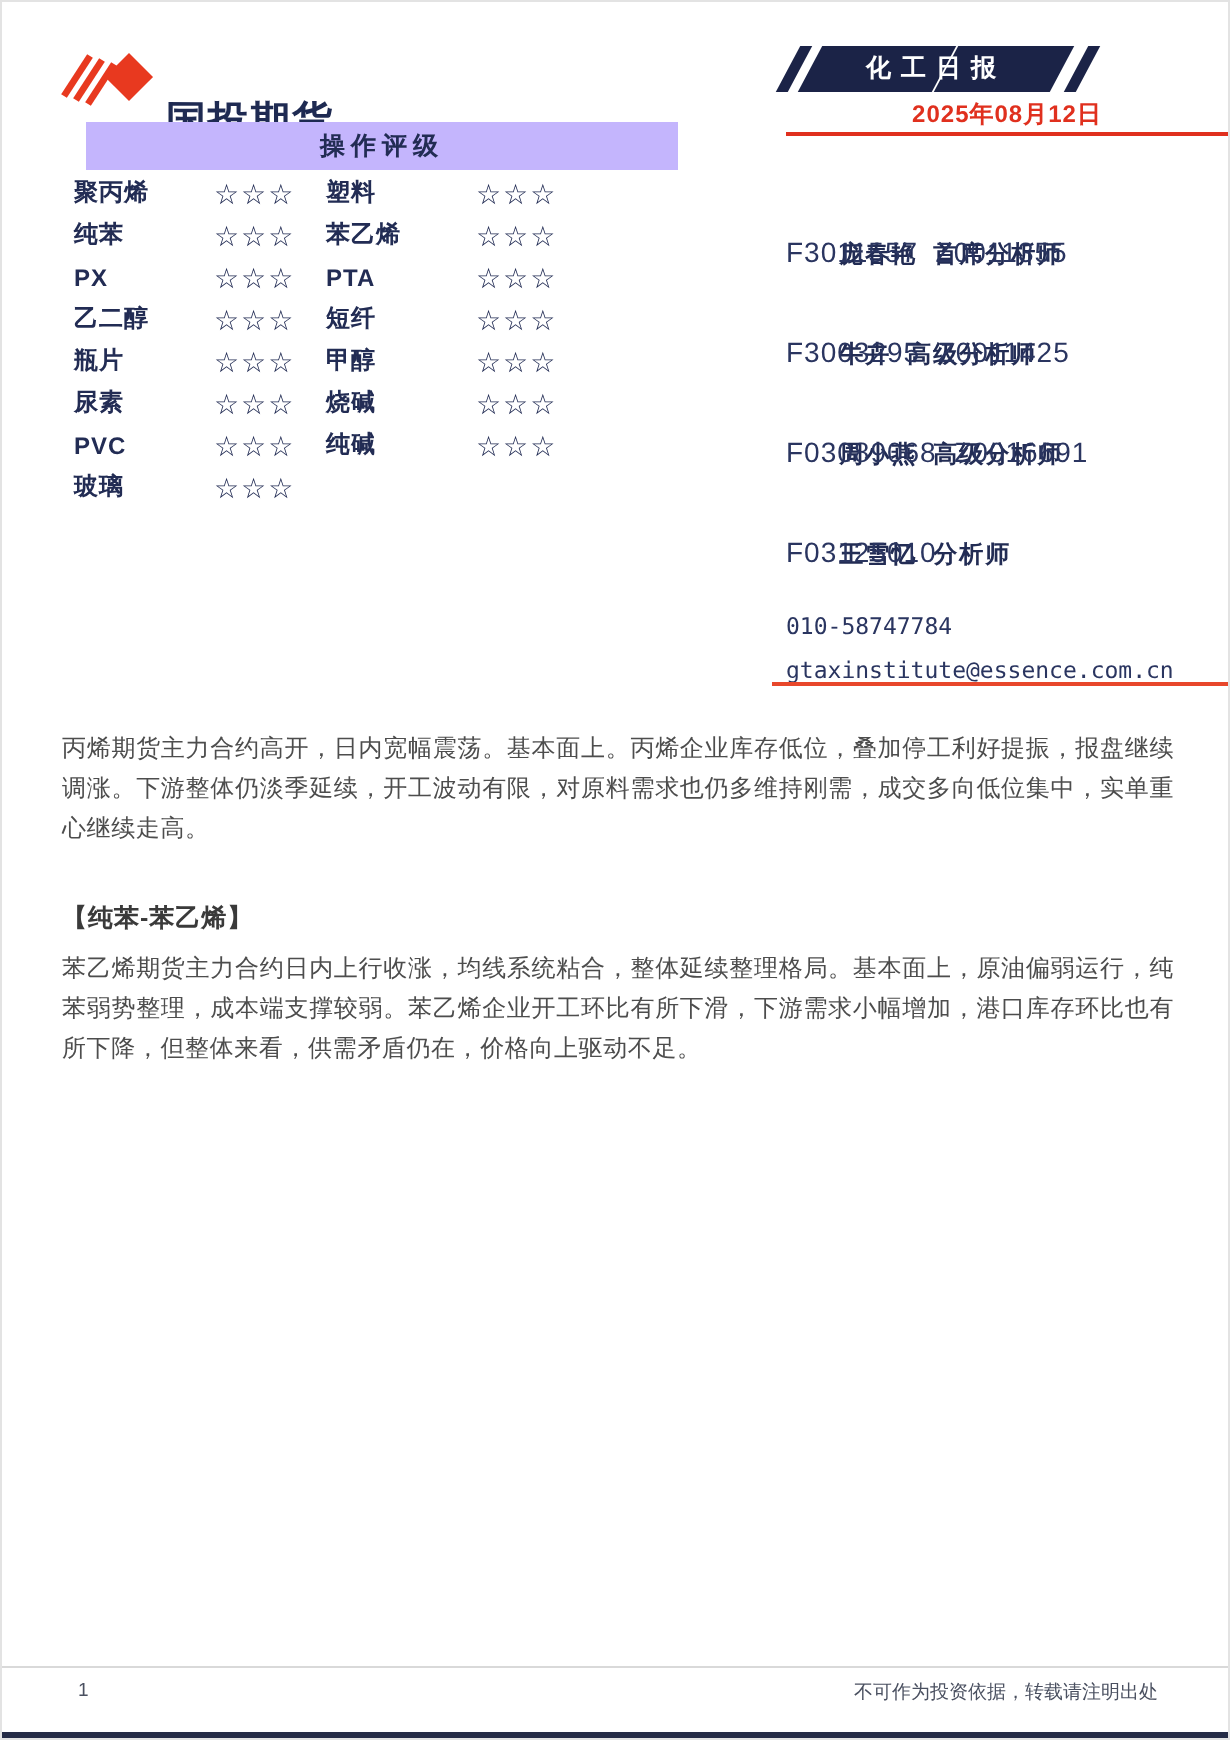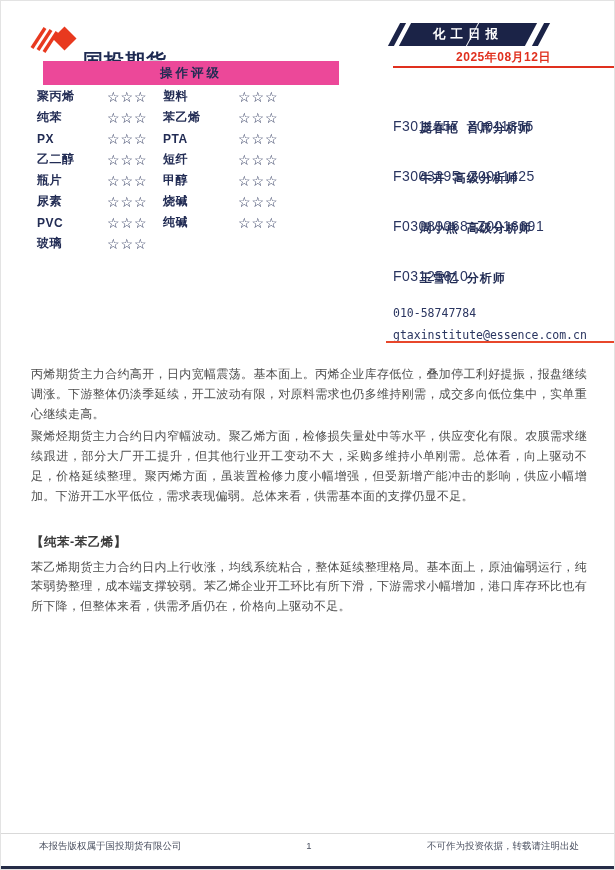--- a/index.html
+++ b/index.html
@@ -29,21 +29,21 @@
   .hdr-banner .divider { position:absolute; left:53%; top:0; width:1px; height:100%; background:#fff; }
   .report-type { color:#fff; font-size:12.5px; font-weight:bold; letter-spacing:5px; }
   .report-date {
     position:absolute; left:392px; top:48px; width:221px; text-align:center;
     color:#e0301e; font-size:12px; font-weight:bold; letter-spacing:0.5px;
   }
   .date-underline { position:absolute; left:392px; top:65px; width:221px; border-top:2px solid #e0301e; }
   
   .ratings { position:absolute; left:42px; top:60px; width:296px; }
   .ratings-title {
-    background:#ec4899; height:24px; line-height:24px; text-align:center;
+    background:#c4b5fd; height:24px; line-height:24px; text-align:center;
     color:#222c54; font-size:12.5px; font-weight:bold; letter-spacing:3px;
   }
   .ratings-table { margin-top:1px; margin-left:-6px; }
   .rating-row { display:flex; height:21px; align-items:center; }
   .cell-name { font-size:12px; font-weight:bold; color:#222c54; letter-spacing:0.5px; }
   .cell-stars { font-size:14px; color:#222c54; letter-spacing:1px; line-height:1; }
   .c1 { width:70px; } .c2 { width:56px; } .c3 { width:75px; } .c4 { flex:1; }
   
   .analysts { position:absolute; left:392px; top:88px; width:221px; }
   .a-line { height:25px; line-height:25px; white-space:pre; }
@@ -174,29 +174,27 @@
     <div class="contact">
       <div class="a-line">010-58747784</div>
       <div class="a-line">gtaxinstitute@essence.com.cn</div>
     </div>
   </div>
   <div class="contact-underline"></div>
 
   <div class="body">
     <div class="section">
       <p>丙烯期货主力合约高开，日内宽幅震荡。基本面上。丙烯企业库存低位，叠加停工利好提振，报盘继续调涨。下游整体仍淡季延续，开工波动有限，对原料需求也仍多维持刚需，成交多向低位集中，实单重心继续走高。</p>
-      <p>聚烯烃期货主力合约日内窄幅波动。聚乙烯方面，检修损失量处中等水平，供应变化有限。农膜需求继续跟进，部分大厂开工提升，但其他行业开工变动不大，采购多维持小单刚需。总体看，向上驱动不足，价格延续整理。聚丙烯方面，虽装置检修力度小幅增强，但受新增产能冲击的影响，供应小幅增加。下游开工水平低位，需求表现偏弱。总体来看，供需基本面的支撑仍显不足。</p>
     </div>
     <div class="section">
       <div class="section-title">【纯苯-苯乙烯】</div>
       <p>苯乙烯期货主力合约日内上行收涨，均线系统粘合，整体延续整理格局。基本面上，原油偏弱运行，纯苯弱势整理，成本端支撑较弱。苯乙烯企业开工环比有所下滑，下游需求小幅增加，港口库存环比也有所下降，但整体来看，供需矛盾仍在，价格向上驱动不足。</p>
     </div>
   </div>
 
   <div class="footer-divider"></div>
   <div class="footer">
-    <span class="f-left">本报告版权属于国投期货有限公司</span>
     <span class="f-center">1</span>
     <span class="f-right">不可作为投资依据，转载请注明出处</span>
   </div>
   <div class="bottom-bar"></div>
 
 </div>
 
 </body></html>

